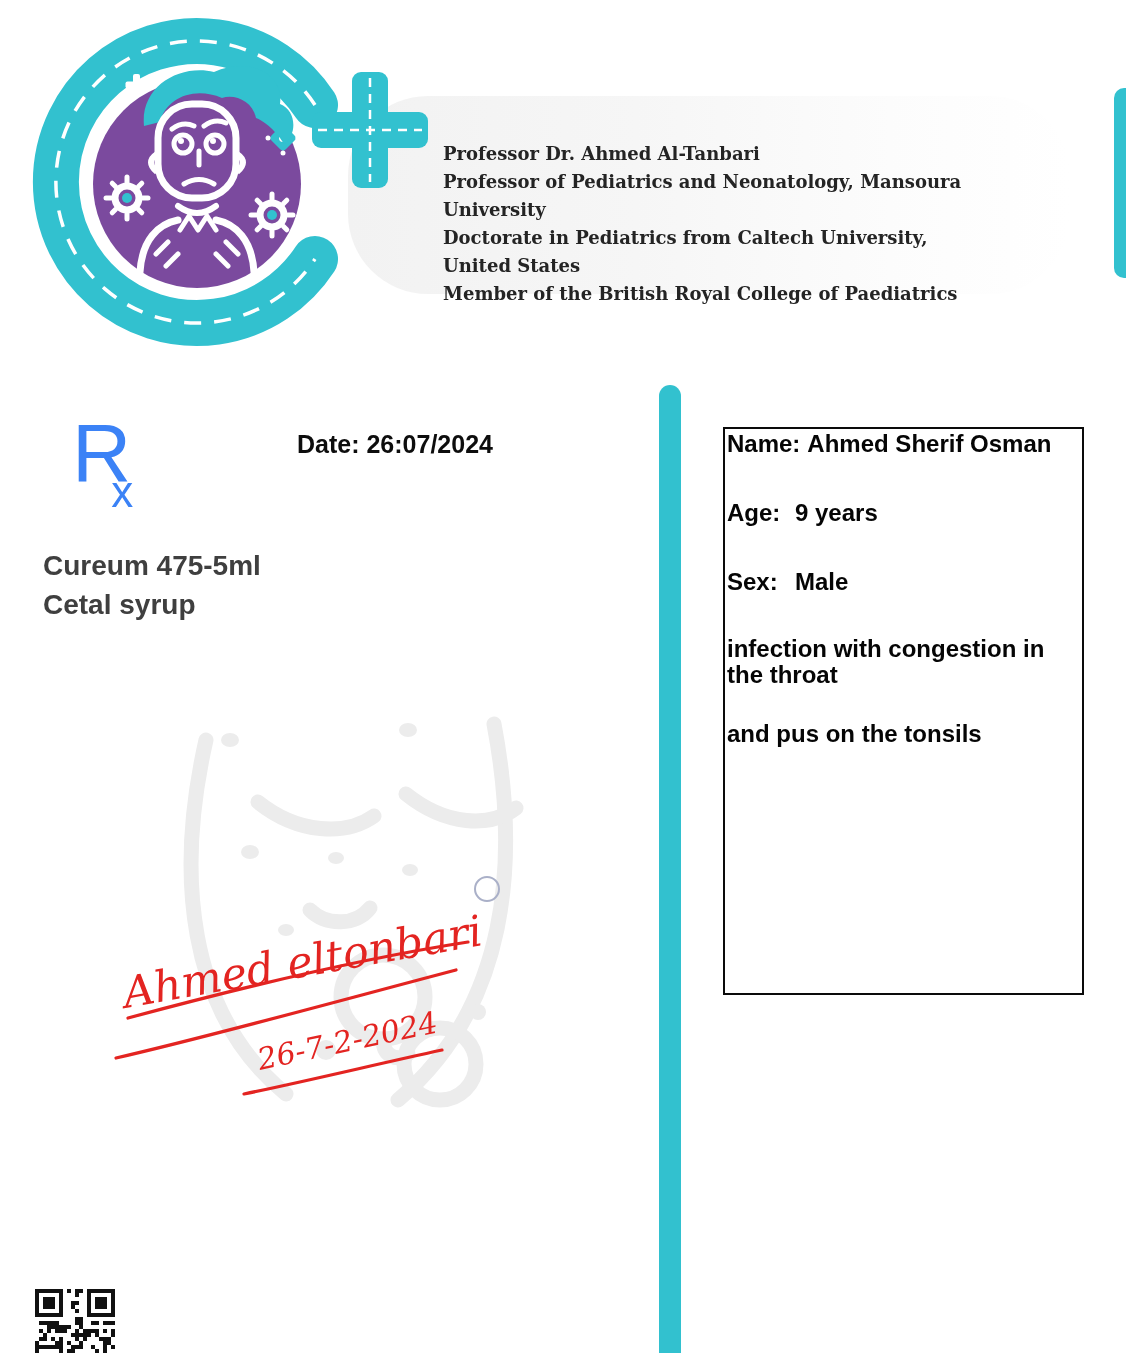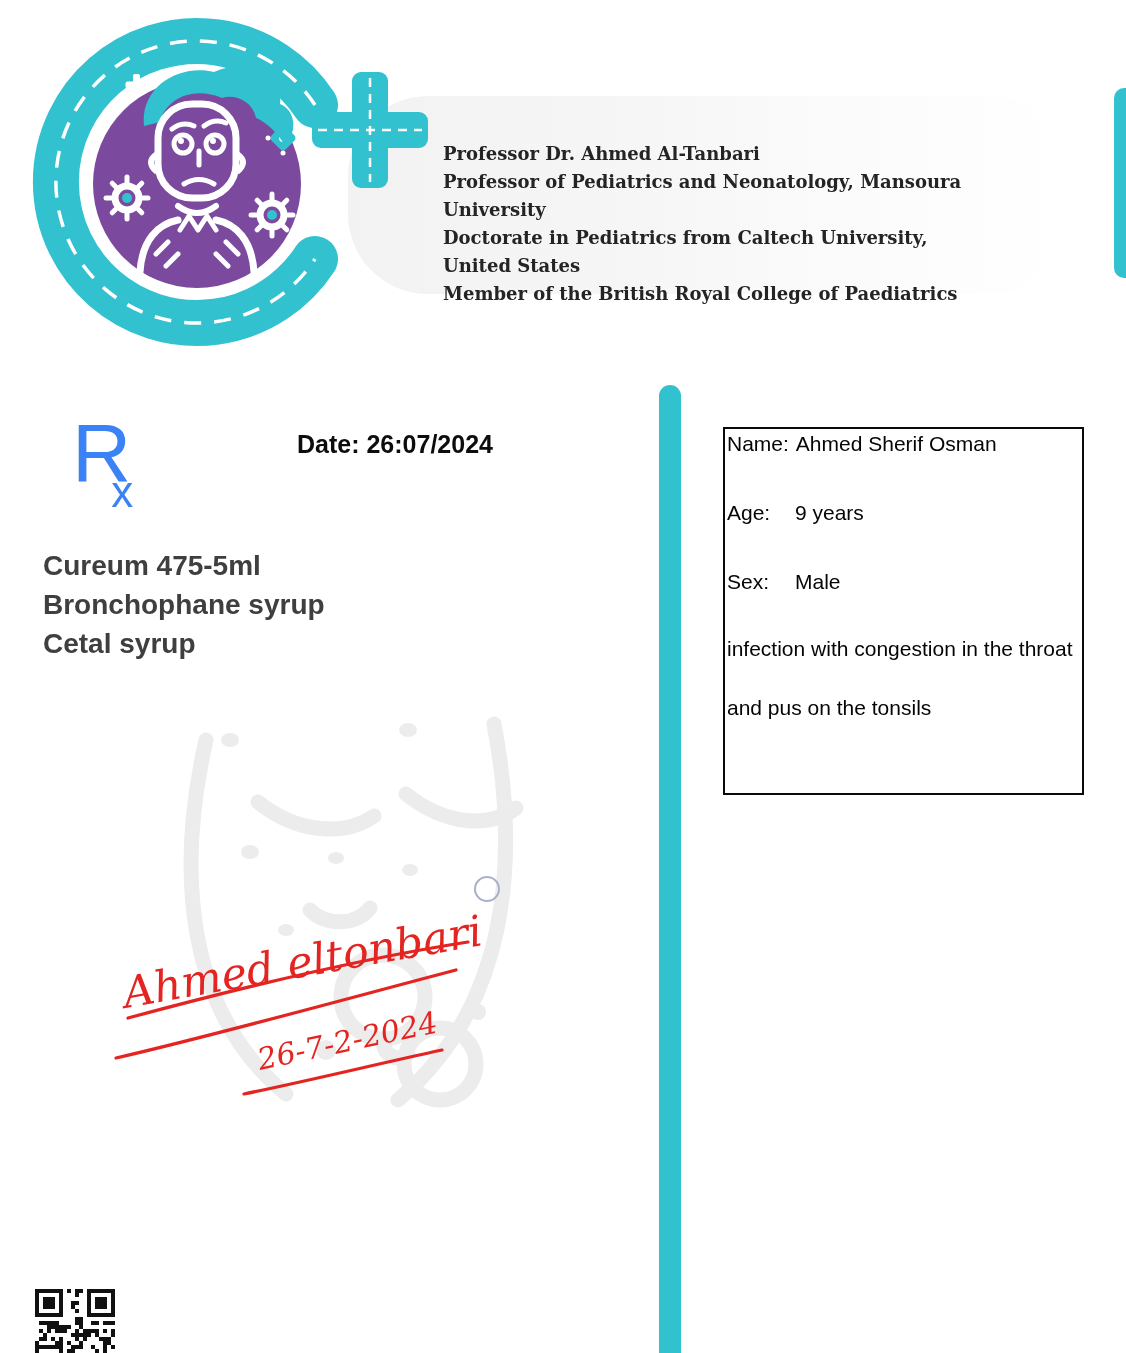--- a/index.html
+++ b/index.html
@@ -19,22 +19,22 @@
   .divider{left:659px;top:385px;width:22px;height:968px;background:#32c1cf;border-radius:11px 11px 0 0;z-index:2;}
 
   
   .rx{left:72px;top:412px;z-index:3;color:#3b82f6;font-family:Liberation Sans, sans-serif;}
   .rx-r{font-size:82px;line-height:82px;}
   .rx-x{font-size:44px;margin-left:-20px;vertical-align:-26px;display:inline-block;}
   .dateline{left:297px;top:430px;z-index:3;font-size:25px;font-weight:bold;color:#0d0d0d;}
   .meds{left:43px;top:546px;z-index:3;font-size:28px;font-weight:bold;line-height:39px;color:#3f3f3f;}
 
   
-  .pbox{left:723px;top:427px;width:361px;height:368px;border:2px solid #0a0a0a;box-sizing:border-box;
-        padding:2px 2px 0 2px;z-index:3;font-size:21px;font-weight:normal;color:#050505;line-height:26px;}
+  .pbox{left:723px;top:427px;width:361px;height:568px;border:2px solid #0a0a0a;box-sizing:border-box;
+        padding:2px 2px 0 2px;z-index:3;font-size:24px;font-weight:bold;color:#050505;line-height:26px;}
   .pbox .lbl{display:inline-block;}
   .pbox .w{width:68px;}
   .pbox .gap{display:inline-block;width:7px;}
   .row-age,.row-sex,.diag1{margin-top:43px;}
   .diag2{margin-top:41px;}
   .diag3{margin-top:33px;}
 
   
   .watermark{left:158px;top:682px;z-index:0;}
   .mole-circle{left:474px;top:876px;width:26px;height:26px;border:2px solid #aab0c8;border-radius:50%;
@@ -147,21 +147,20 @@
 
 <div class="abs rx"><span class="rx-r">R</span><span class="rx-x">x</span></div>
 
 <div class="abs dateline">
   <span>Date:</span>
   <span>26:07/2024</span>
 </div>
 
 <div class="abs meds">
   <div>Cureum 475-5ml</div>
-  <div>Bronchophane syrup</div>
   <div>Cetal syrup</div>
 </div>
 
 <div class="abs pbox">
   <div class="row-name">
     <span class="lbl">Name:</span><span class="gap"></span><span>Ahmed Sherif Osman</span>
   </div>
   <div class="row-age">
     <span class="lbl w">Age:</span><span>9 years</span>
   </div>

